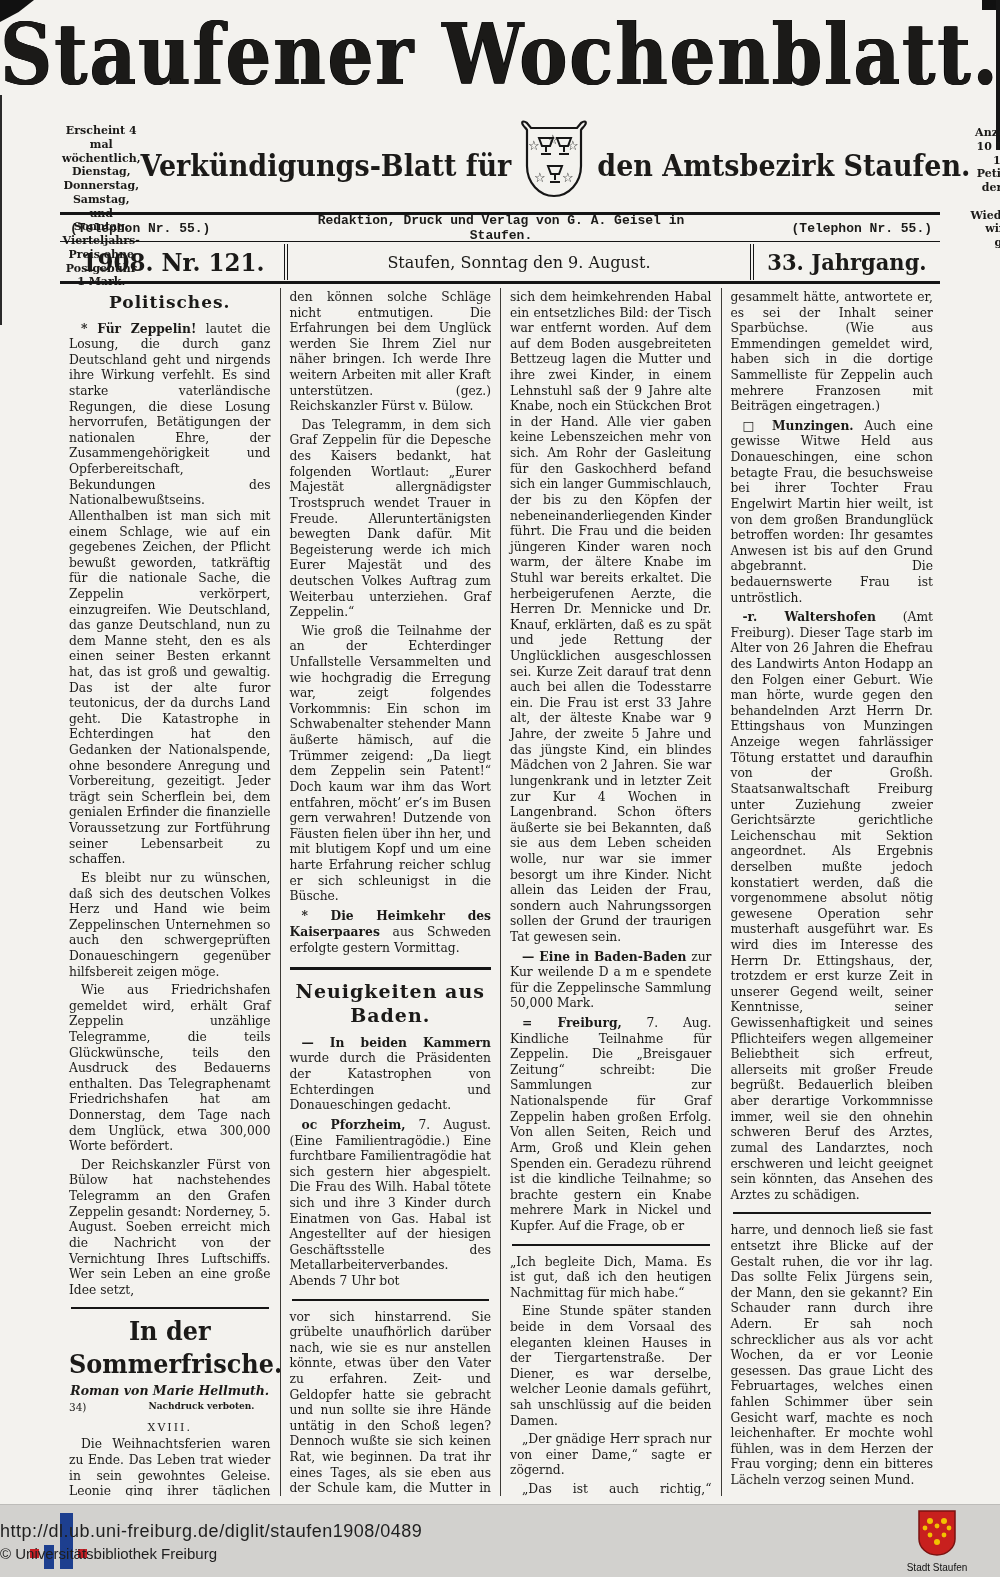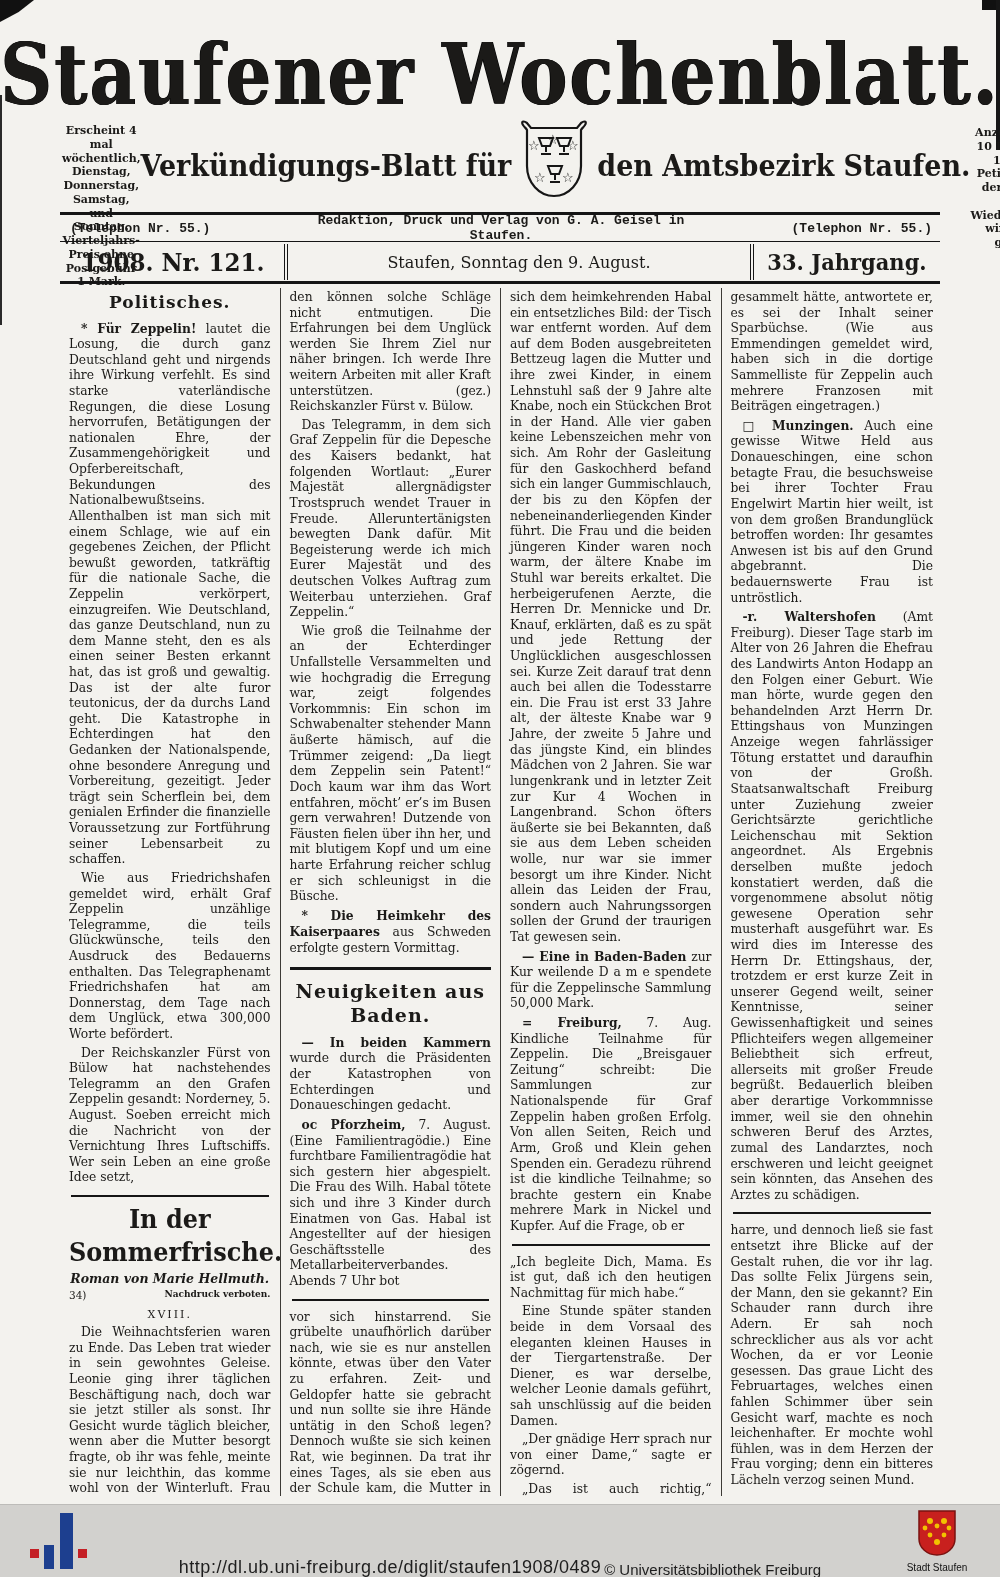--- a/index.html
+++ b/index.html
@@ -10,21 +10,21 @@
     -webkit-font-smoothing:antialiased;
   }
   
   .corner-tl{position:absolute;left:0;top:0;width:34px;height:22px;background:#111;
     clip-path:polygon(0 0,100% 0,55% 55%,0 100%);}
   .edge-right{position:absolute;right:0;top:0;width:4px;height:150px;background:#161616;}
   .edge-left{position:absolute;left:0;top:95px;width:2px;height:230px;background:#2a2a2a;}
   .corner-tr{position:absolute;right:0;top:0;width:18px;height:10px;background:#111;}
 
   
-  .masthead{position:absolute;left:60px;top:20px;width:880px;height:108px;
+  .masthead{position:absolute;left:60px;top:0;width:880px;height:108px;
     display:flex;align-items:center;justify-content:center;}
   .masthead .title{
     font-size:72px;font-weight:bold;letter-spacing:2px;line-height:1;
     transform:scaleY(1.18);white-space:nowrap;
     text-shadow:0.6px 0 0 #000, -0.6px 0 0 #000;
   }
 
   
   .infobar{position:absolute;left:62px;top:118px;width:878px;height:94px;display:flex;}
   .infobox{font-size:11px;line-height:1.25;text-align:center;font-weight:bold;}
@@ -59,37 +59,37 @@
   .columns{position:absolute;left:60px;top:288px;width:882px;height:1208px;
     display:flex;overflow:hidden;}
   .col{width:25%;padding:2px 9px 0 9px;box-sizing:border-box;overflow:hidden;
     font-size:12.3px;line-height:1.27;text-align:justify;}
   .col:not(:last-child){border-right:1px solid #3c3a36;}
   .col .h1{font-size:17px;font-weight:bold;text-align:center;margin:2px 0 7px 0;letter-spacing:1px;}
   .col .h2{font-size:19px;font-weight:bold;text-align:center;margin:10px 0 8px 0;
     border-top:3px solid #151515;padding-top:9px;letter-spacing:1px;}
   .col .novelh{font-size:24px;font-weight:bold;text-align:center;margin:8px 0 4px 0;transform:scaleY(1.08);}
   .col .byline{font-size:12.5px;font-weight:bold;text-align:center;margin:0 0 2px 0;font-style:italic;}
-  .col .noterow{display:flex;justify-content:space-between;font-size:10.5px;margin:0 0 2px 0;}
+  .col .noterow{display:flex;justify-content:space-between;font-size:10.5px;margin:0 16px 2px 0;}
   .col .noterow .nr-right{font-weight:bold;font-size:9px;}
   .col .chapter{font-size:11px;text-align:center;letter-spacing:2px;margin:6px 0 3px 0;}
   .col .sep{border-top:2px solid #151515;margin:9px 2px 9px 2px;}
   .col p{margin:0 0 3px 0;text-indent:12px;}
   .col p .lead{font-weight:bold;}
 
   
   .footer{position:absolute;left:0;top:1504px;width:1000px;height:73px;background:#d2d1ce;
     border-top:1px solid #bdbcb9;}
   .ublogo{position:absolute;left:30px;top:8px;width:80px;height:58px;}
   .ublogo .b1{position:absolute;left:30px;top:0;width:13px;height:56px;background:#1d3f8f;}
   .ublogo .b2{position:absolute;left:14px;top:32px;width:10px;height:24px;background:#1d3f8f;}
   .ublogo .r1{position:absolute;left:0px;top:36px;width:9px;height:9px;background:#c41f25;}
   .ublogo .r2{position:absolute;left:48px;top:36px;width:9px;height:9px;background:#c41f25;}
   .footer-center{position:absolute;left:0;top:0;width:100%;height:100%;
-    display:flex;flex-direction:row;align-items:flex-end;justify-content:center;gap:3px;
+    display:flex;flex-direction:column;align-items:flex-start;justify-content:center;gap:3px;
     font-family:"Liberation Sans", sans-serif;}
   .footer-url{font-size:18px;letter-spacing:0.5px;color:#1e1e1e;}
   .footer-copy{font-size:15px;color:#1e1e1e;}
   .stadt{position:absolute;right:28px;top:4px;width:70px;height:66px;text-align:center;
     font-family:"Liberation Sans", sans-serif;}
   .stadt .caption{font-size:10px;margin-top:1px;color:#111;}
 </style>
 </head>
 <body>
 
@@ -143,20 +143,21 @@
   <div class="dl-center">Staufen, Sonntag den 9. August.</div>
   <div class="dl-year">33. Jahrgang.</div>
 </div>
 
 <div class="rule r3"></div>
 
 <div class="columns" id="columns">
     <div class="col">
       <div class="h1">Politisches.</div>
       <p><span class="lead">* Für Zeppelin!</span> lautet die Losung, die durch ganz Deutschland geht und nirgends ihre Wirkung verfehlt. Es sind starke vaterländische Regungen, die diese Losung hervorrufen, Betätigungen der nationalen Ehre, der Zusammengehörigkeit und Opferbereitschaft, Bekundungen des Nationalbewußtseins. Allenthalben ist man sich mit einem Schlage, wie auf ein gegebenes Zeichen, der Pflicht bewußt geworden, tatkräftig für die nationale Sache, die Zeppelin verkörpert, einzugreifen. Wie Deutschland, das ganze Deutschland, nun zu dem Manne steht, den es als einen seiner Besten erkannt hat, das ist groß und gewaltig. Das ist der alte furor teutonicus, der da durchs Land geht. Die Katastrophe in Echterdingen hat den Gedanken der Nationalspende, ohne besondere Anregung und Vorbereitung, gezeitigt. Jeder trägt sein Scherflein bei, dem genialen Erfinder die finanzielle Voraussetzung zur Fortführung seiner Lebensarbeit zu schaffen.</p>
+      <p>Es bleibt nur zu wünschen, daß sich des deutschen Volkes Herz und Hand wie beim Zeppelinschen Unternehmen so auch den schwergeprüften Donaueschingern gegenüber hilfsbereit zeigen möge.</p>
       <p>Wie aus Friedrichshafen gemeldet wird, erhält Graf Zeppelin unzählige Telegramme, die teils Glückwünsche, teils den Ausdruck des Bedauerns enthalten. Das Telegraphenamt Friedrichshafen hat am Donnerstag, dem Tage nach dem Unglück, etwa 300,000 Worte befördert.</p>
       <p>Der Reichskanzler Fürst von Bülow hat nachstehendes Telegramm an den Grafen Zeppelin gesandt: Norderney, 5. August. Soeben erreicht mich die Nachricht von der Vernichtung Ihres Luftschiffs. Wer sein Leben an eine große Idee setzt,</p>
       <div class="sep"></div>
       <div class="novelh">In der Sommerfrische.</div>
       <div class="byline">Roman von Marie Hellmuth.</div>
       <div class="noterow">
         <span>34)</span>
         <span class="nr-right">Nachdruck verboten.</span>
       </div>
       <div class="chapter">XVIII.</div>

